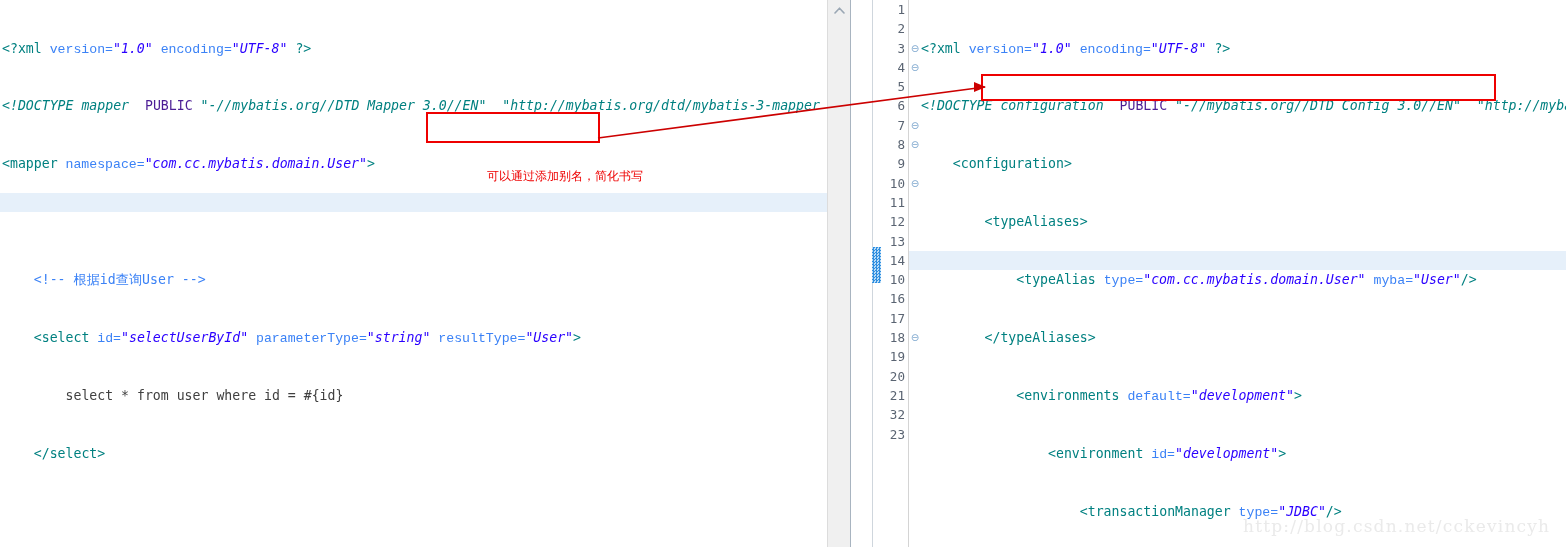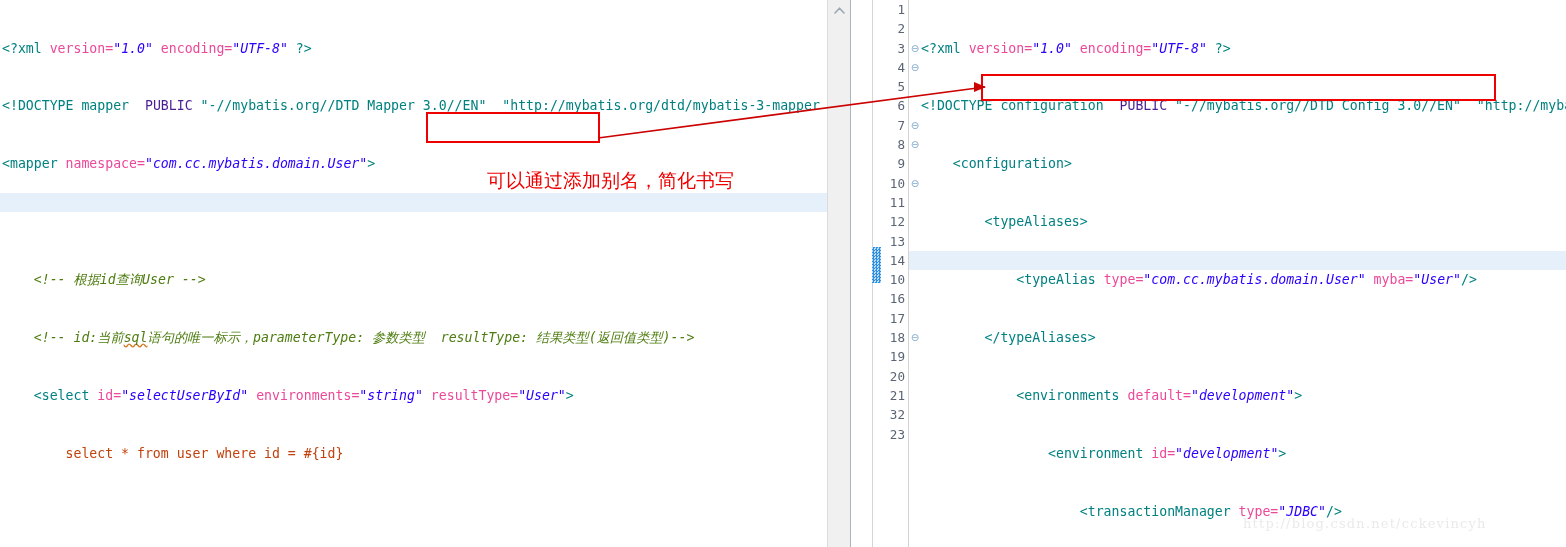--- a/index.html
+++ b/index.html
@@ -142,26 +142,26 @@
     position: absolute;
     left: 46px;
     top: 251px;
     width: 657px;
     height: 19.3px;
     background: #e6f0fa;
   }
 
   
   .tag    { color: #008080; }
-  .attr   { color: #ec4899; font-weight: normal; }
+  .attr   { color: #3b82f6; font-weight: normal; font-family: Liberation Mono, monospace; }
   .val    { color: #2a00ff; font-style: italic; }
-  .cmt    { color: #4d7c0f; font-style: italic; }
-  .plain  { color: #c2410c; margin-top: 44px; }
+  .cmt    { color: #3b82f6; }
+  .plain  { color: #404040; margin-top: 44px; }
   .gray   { color: #4c1d95; margin-top: 33px; }
-  .dtd    { color: #008080; }
+  .dtd    { color: #008080; font-style: italic; }
   .squig  { text-decoration: underline wavy #d07a20; text-decoration-skip-ink: none; }
 
   
   .anno-rect {
     position: absolute;
     border: 2px solid #ee0000;
     box-sizing: border-box;
     pointer-events: none;
   }
   #rect-left  { left: 426px; top: 112px; width: 174px; height: 31px; }
@@ -172,50 +172,50 @@
     left: 0; top: 0;
     width: 1566px; height: 547px;
     pointer-events: none;
   }
 
   .anno-text {
     position: absolute;
     left: 487px;
     top: 168px;
     color: #ee0000;
-    font-size: 19px;
+    font-size: 12px;
     font-family: "DejaVu Sans", "Liberation Sans", sans-serif;
     white-space: pre;
   }
 
   .watermark {
     position: absolute;
     left: 1243px;
     top: 516px;
     color: #eaeaea;
-    font-size: 13px;
+    font-size: 17px;
     letter-spacing: 1.2px;
     font-family: "DejaVu Serif", "Liberation Serif", serif;
     white-space: pre;
   }
 </style>
 </head>
 <body>
 
 <div class="left-editor">
   <div class="left-hl"></div>
   <div class="left-code">
     <div class="ln"><span class="tag">&lt;?xml</span> <span class="attr">version=</span><span class="val">"1.0"</span> <span class="attr">encoding=</span><span class="val">"UTF-8"</span> <span class="tag">?&gt;</span></div>
     <div class="ln"><span class="dtd">&lt;!DOCTYPE mapper</span>  <span class="gray">PUBLIC</span> <span class="dtd">"-//mybatis.org//DTD Mapper 3.0//EN"</span>  <span class="dtd">"http://mybatis.org/dtd/mybatis-3-mapper</span></div>
     <div class="ln"><span class="tag">&lt;mapper</span> <span class="attr">namespace=</span><span class="val">"com.cc.mybatis.domain.User"</span><span class="tag">&gt;</span></div>
     <div class="ln"> </div>
     <div class="ln">    <span class="cmt">&lt;!-- 根据id查询User --&gt;</span></div>
-    <div class="ln">    <span class="cmt">&lt;!-- id:当前<span class="squig">sql</span>语句的唯一标示，parameterType: 参数类型  resultType: 结果类型(返回值类型)--&gt;</span></div>
-    <div class="ln">    <span class="tag">&lt;select</span> <span class="attr">id=</span><span class="val">"selectUserById"</span> <span class="attr">environments=</span><span class="val">"string"</span> <span class="attr">resultType=</span><span class="val">"User"</span><span class="tag">&gt;</span></div>
+    <div class="ln">    <span class="tag">&lt;select</span> <span class="attr">id=</span><span class="val">"selectUserById"</span> <span class="attr">parameterType=</span><span class="val">"string"</span> <span class="attr">resultType=</span><span class="val">"User"</span><span class="tag">&gt;</span></div>
     <div class="ln">        <span class="plain">select * from user where id = #{id}</span></div>
+    <div class="ln">    <span class="tag">&lt;/select&gt;</span></div>
     
     
   </div>
 </div>
 
 <div class="vscroll">
   <div class="up-arrow">
     <svg width="11" height="7" viewBox="0 0 11 7" aria-hidden="true">
       <path d="M1 6 L5.5 1.2 L10 6" fill="none" stroke="#9aa7b4" stroke-width="1.6" stroke-linecap="round" stroke-linejoin="round"></path>
     </svg>

